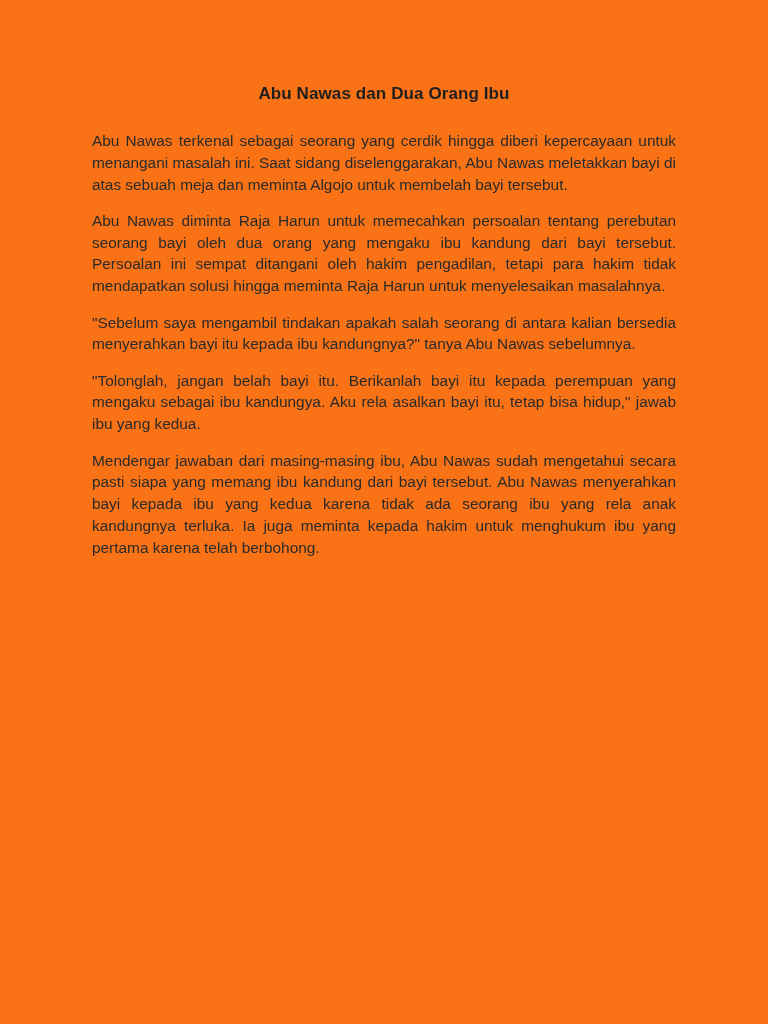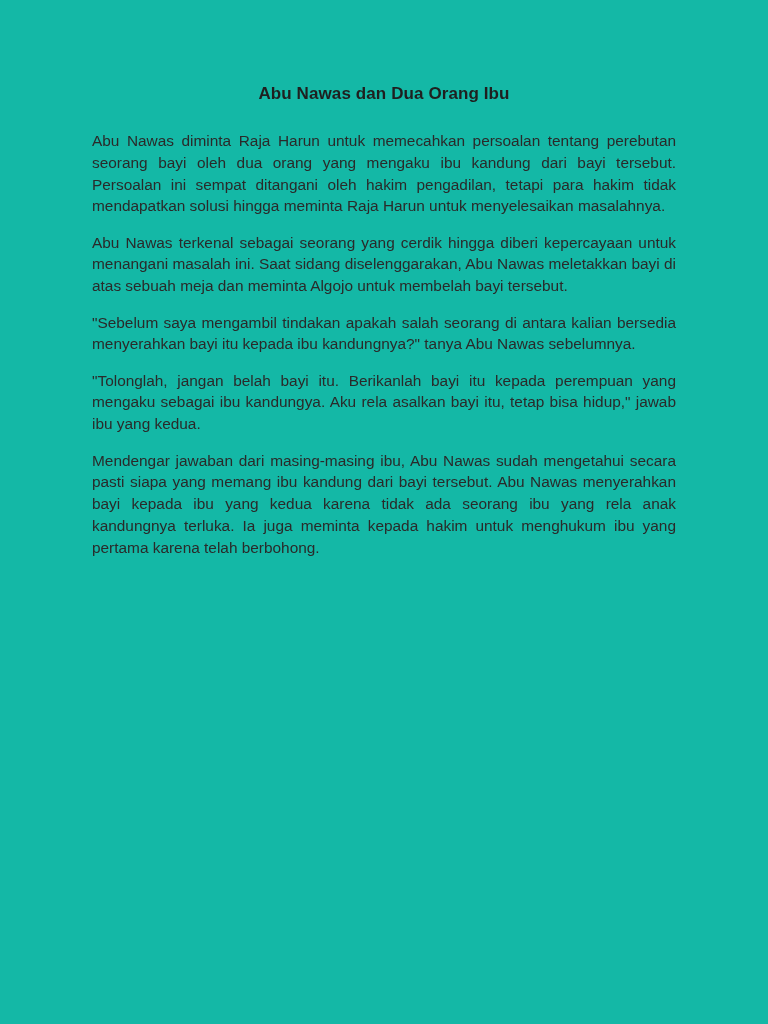--- a/index.html
+++ b/index.html
@@ -5,21 +5,21 @@
   * { margin: 0; padding: 0; box-sizing: border-box; }
 
   html, body {
     background: #ffffff;
   }
 
   .page {
     position: relative;
     width: 768px;
     height: 1024px;
-    background: #14b8a6;
+    background: #f97316;
     overflow: hidden;
     font-family: "Liberation Sans", "DejaVu Sans", sans-serif;
   }
 
   .content {
     padding: 84px 92px 0 92px;
   }
 
   .doc-title {
     text-align: center;
@@ -39,23 +39,23 @@
   }
 </style>
 </head>
 <body>
 
 <div class="page">
   <div class="content">
 
     <div class="doc-title">Abu Nawas dan Dua Orang Ibu</div>
 
+    <p class="doc-paragraph">Abu Nawas terkenal sebagai seorang yang cerdik hingga diberi kepercayaan untuk menangani masalah ini. Saat sidang diselenggarakan, Abu Nawas meletakkan bayi di atas sebuah meja dan meminta Algojo untuk membelah bayi tersebut.</p>
+
     <p class="doc-paragraph">Abu Nawas diminta Raja Harun untuk memecahkan persoalan tentang perebutan seorang bayi oleh dua orang yang mengaku ibu kandung dari bayi tersebut. Persoalan ini sempat ditangani oleh hakim pengadilan, tetapi para hakim tidak mendapatkan solusi hingga meminta Raja Harun untuk menyelesaikan masalahnya.</p>
-
-    <p class="doc-paragraph">Abu Nawas terkenal sebagai seorang yang cerdik hingga diberi kepercayaan untuk menangani masalah ini. Saat sidang diselenggarakan, Abu Nawas meletakkan bayi di atas sebuah meja dan meminta Algojo untuk membelah bayi tersebut.</p>
 
     <p class="doc-paragraph">"Sebelum saya mengambil tindakan apakah salah seorang di antara kalian bersedia menyerahkan bayi itu kepada ibu kandungnya?" tanya Abu Nawas sebelumnya.</p>
 
 
     <p class="doc-paragraph">"Tolonglah, jangan belah bayi itu. Berikanlah bayi itu kepada perempuan yang mengaku sebagai ibu kandungya. Aku rela asalkan bayi itu, tetap bisa hidup," jawab ibu yang kedua.</p>
 
     <p class="doc-paragraph">Mendengar jawaban dari masing-masing ibu, Abu Nawas sudah mengetahui secara pasti siapa yang memang ibu kandung dari bayi tersebut. Abu Nawas menyerahkan bayi kepada ibu yang kedua karena tidak ada seorang ibu yang rela anak kandungnya terluka. Ia juga meminta kepada hakim untuk menghukum ibu yang pertama karena telah berbohong.</p>
 
   </div>
 </div>

